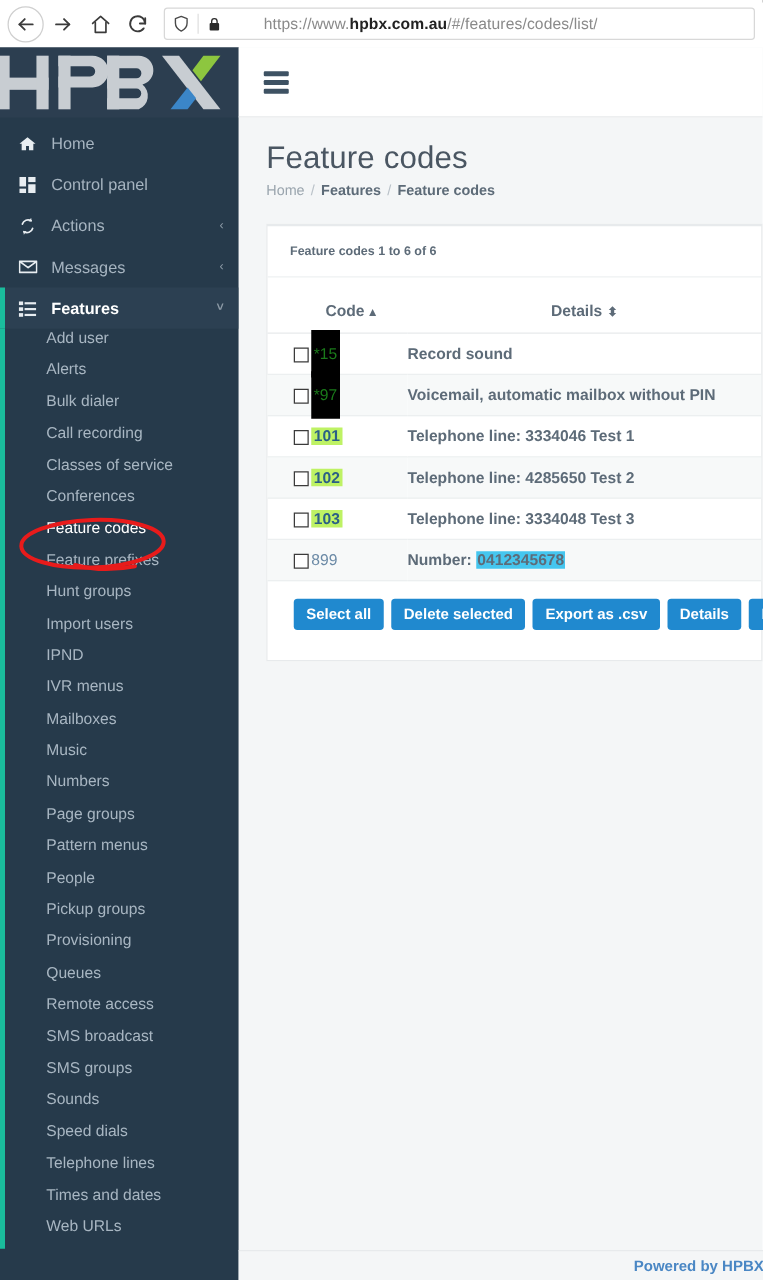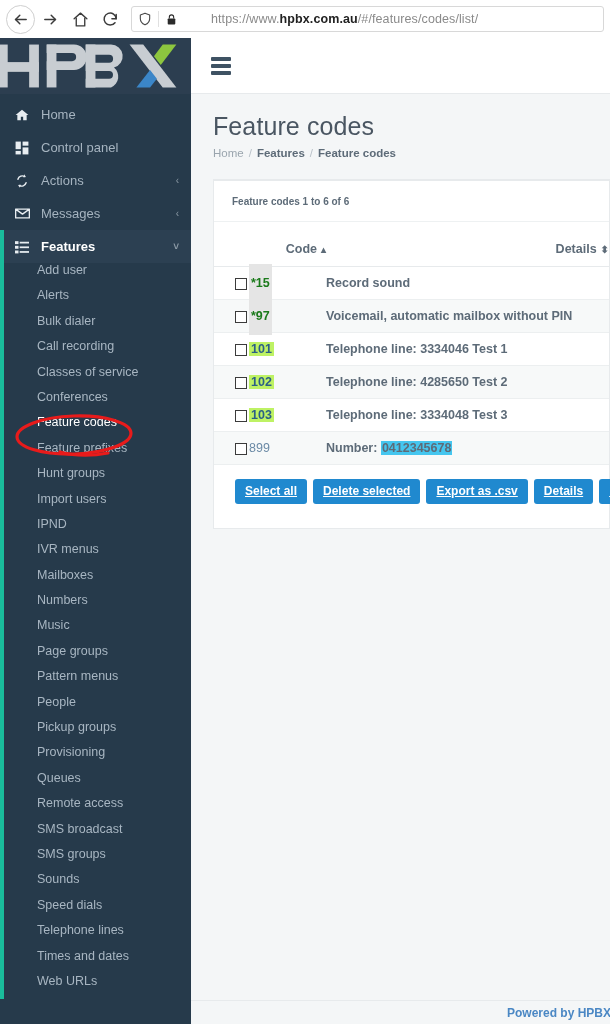--- a/index.html
+++ b/index.html
@@ -129,52 +129,51 @@
   }
   .panel-head {
     padding: 15px 18px 14px 18px;
     font-size: 10px; font-weight: 700; color: #5d6b78;
     border-bottom: 1px solid #eef1f2;
   }
   .panel-body { padding: 10px 0 20px 0; }
 
   table.codes { width: 100%; border-collapse: collapse; }
   table.codes th {
-    text-align: right; font-size: 12.5px; color: #5d6b78; font-weight: 700;
+    text-align: center; font-size: 12.5px; color: #5d6b78; font-weight: 700;
     padding: 10px 0 10px 0; border-bottom: 1px solid #e7eaec;
   }
   table.codes th.c1 { padding-left: 21px; width: 112px; }
   table.codes th.c2 { padding-left: 0px; }
   .sort { font-size: 10px; margin-left: 4px; color: #5d6b78; }
   table.codes td {
     padding: 9px 0 9px 0; border-bottom: 1px solid #eceff0;
     font-size: 12.5px; vertical-align: middle;
   }
   table.codes td.c1 { padding-left: 21px; }
   table.codes tr.shade td { background: #f7f9f9; }
   .cb {
     width: 12px; height: 12px; border: 1.6px solid #3b3b3b;
     background: #fff; display: inline-block; vertical-align: middle;
     margin-right: 2px;
   }
   .code-link { color: #6b8aa6; font-weight: 400; }
-  .code-link.hl-y { background: #e5e5e5; color: #1a7a1a; font-weight: 700; padding: 12px 2px; }
+  .code-link.hl-y { background: #000000; color: #1a7a1a; font-weight: 400; padding: 12px 2px; }
   .code-link.hl-g { background: #bef264; color: #2b5f86; font-weight: 700; padding: 0 2px; }
   .details { color: #5d6b78; font-weight: 700; }
   .hl-c { background: #45c6ef; padding: 0 1px; }
 
   .btnrow { padding: 14px 0 0 21px; display: flex; gap: 6px; }
   .btn {
     background: #2089cf; color: #ffffff;
     font-size: 12px; font-weight: 700;
     padding: 6px 10px 7px 10px;
     border: none; border-radius: 3px;
     line-height: 1; white-space: nowrap;
     font-family: "Liberation Sans", sans-serif;
-    text-decoration: underline;
   }
 
   .footer {
     position: absolute; bottom: 0; left: 191px;
     width: 430px; height: 24px;
     background: #f4f6f7; border-top: 1px solid #e7eaec;
     display: flex; align-items: center; justify-content: flex-end;
     padding-right: 10px;
     padding-left: 48px;
   }
@@ -349,24 +348,24 @@
           <div class="sub-item">
             <span>IPND</span>
           </div>
           <div class="sub-item">
             <span>IVR menus</span>
           </div>
           <div class="sub-item">
             <span>Mailboxes</span>
           </div>
           <div class="sub-item">
+            <span>Music</span>
+          </div>
+          <div class="sub-item">
             <span>Numbers</span>
-          </div>
-          <div class="sub-item">
-            <span>Music</span>
           </div>
           <div class="sub-item">
             <span>Page groups</span>
           </div>
           <div class="sub-item">
             <span>Pattern menus</span>
           </div>
           <div class="sub-item">
             <span>People</span>
           </div>

